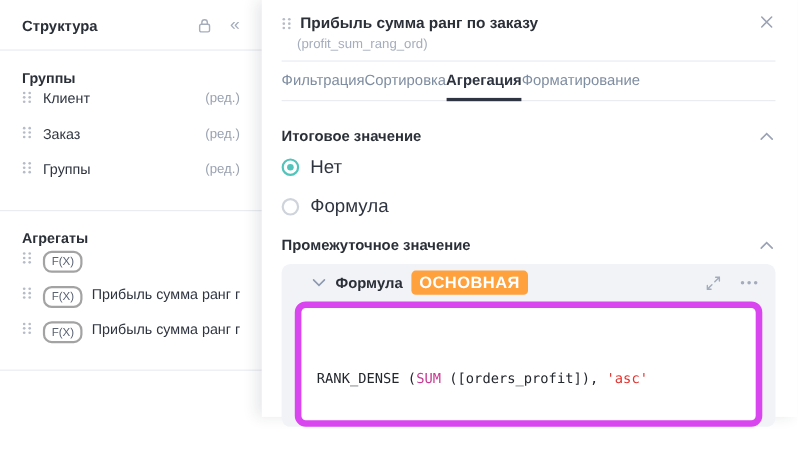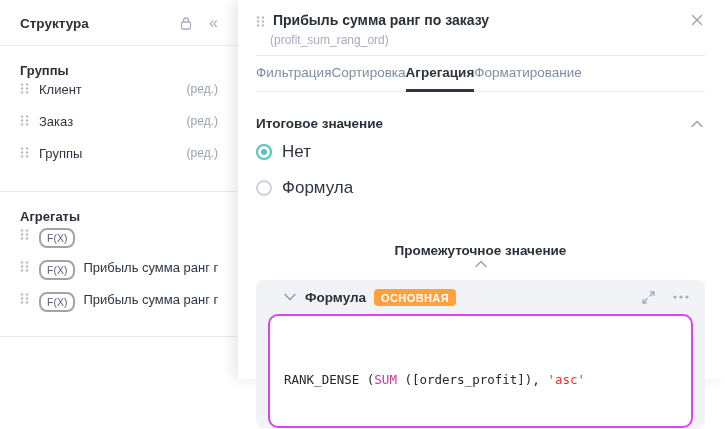--- a/index.html
+++ b/index.html
@@ -45,24 +45,24 @@
   .radio-row{display:flex;align-items:center;height:30px;margin-top:6px;cursor:pointer;}
   .radio-row:first-of-type{margin-top:12px;}
   .radio{width:16px;height:16px;border-radius:50%;border:2px solid #cfd4dc;background:#fff;position:relative;flex:0 0 auto;}
   .radio.checked{border-color:var(--accent);}
   .radio.checked::after{content:"";position:absolute;left:3px;top:3px;width:6px;height:6px;border-radius:50%;background:var(--accent);}
   .radio-label{margin-left:10px;font-size:17px;color:#2f3540;}
 
   .formula-card{background:var(--card);border-radius:8px;margin-top:10px;}
   .fc-head{display:flex;align-items:center;height:34px;padding:0 14px 0 14px;}
   .fc-label{font-weight:700;font-size:13.5px;margin-left:9px;}
-  .main-badge{background:var(--badge);color:#fff;font-size:11px;font-weight:700;letter-spacing:.4px;border-radius:4px;padding:3px 7px 2px;margin-left:8px;}
+  .main-badge{background:var(--badge);color:#fff;font-size:15px;font-weight:700;letter-spacing:.4px;border-radius:4px;padding:3px 7px 2px;margin-left:8px;}
   .fc-spacer{flex:1;}
   .fc-head .icon-btn{margin-left:14px;}
-  .code-box{margin:0 12px 11px;background:#fff;border:2px solid #d946ef;border-radius:10px;height:114px;position:relative;padding:11px 14px;
+  .code-box{margin:0 12px 11px;background:#fff;border:6px solid #d946ef;border-radius:10px;height:114px;position:relative;padding:11px 14px;
     font-family:"DejaVu Sans Mono","Liberation Mono",monospace;font-size:12.5px;line-height:21px;white-space:pre;overflow:hidden;}
   .tok-plain{color:var(--code-plain);}
   .tok-func{color:var(--code-func);}
   .tok-string{color:var(--code-string);}
   .resize-grip{position:absolute;right:5px;bottom:5px;width:9px;height:9px;opacity:.85;}
   svg{display:block;}
 </style>
 </head>
 <body>
 
@@ -218,21 +218,21 @@
 
     <div class="radio-row">
       <span class="radio checked"></span>
       <span class="radio-label">Нет</span>
     </div>
     <div class="radio-row">
       <span class="radio"></span>
       <span class="radio-label">Формула</span>
     </div>
 
-    <div class="section-head" style="margin-top:40px;flex-direction:column;">
+    <div class="section-head" style="margin-top:12px;">
       <span class="section-title">Промежуточное значение</span>
       <button class="icon-btn">
         <svg width="12" height="8" viewBox="0 0 12 8" fill="none" stroke="#9aa3b5" stroke-width="1.5" stroke-linecap="round">
             <path d="M1 6.5L6 1.5l5 5"></path>
           </svg>
       </button>
     </div>
 
     <div class="formula-card">
       <div class="fc-head">

